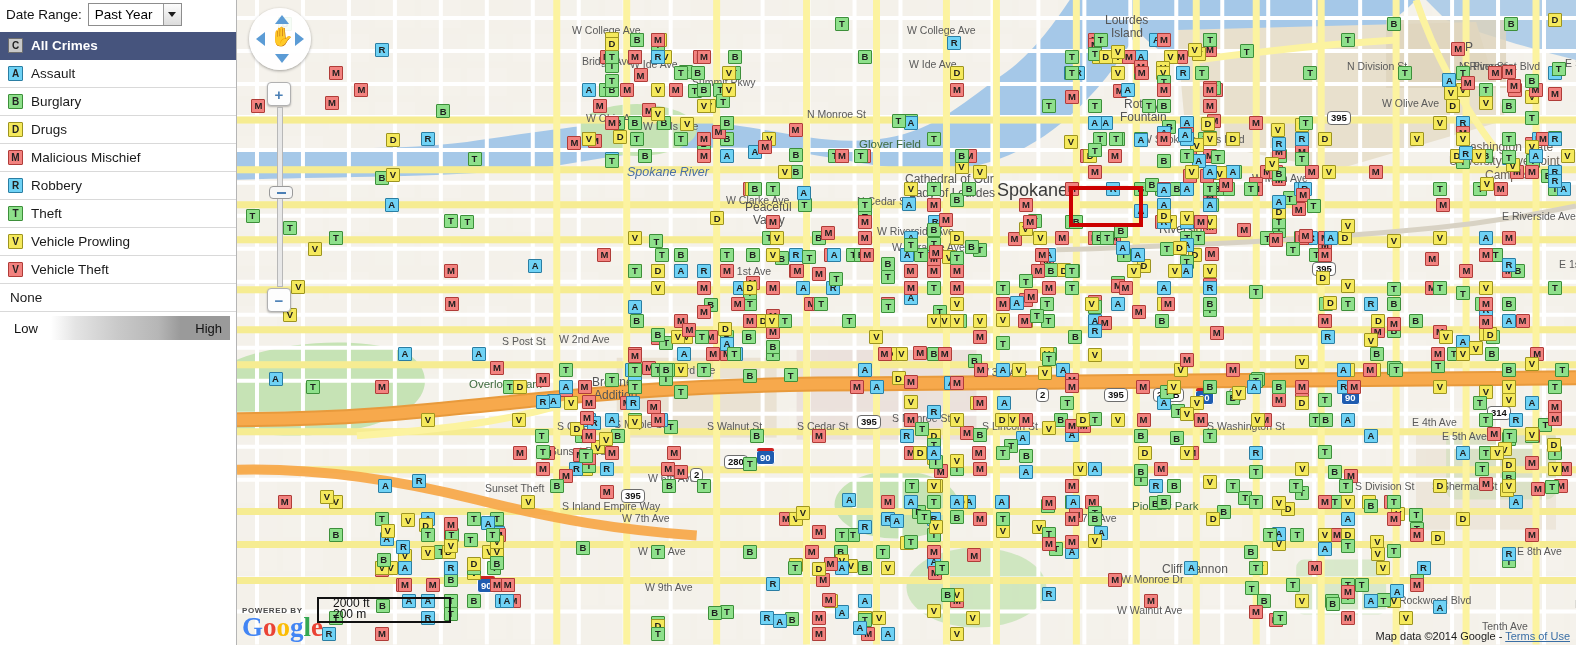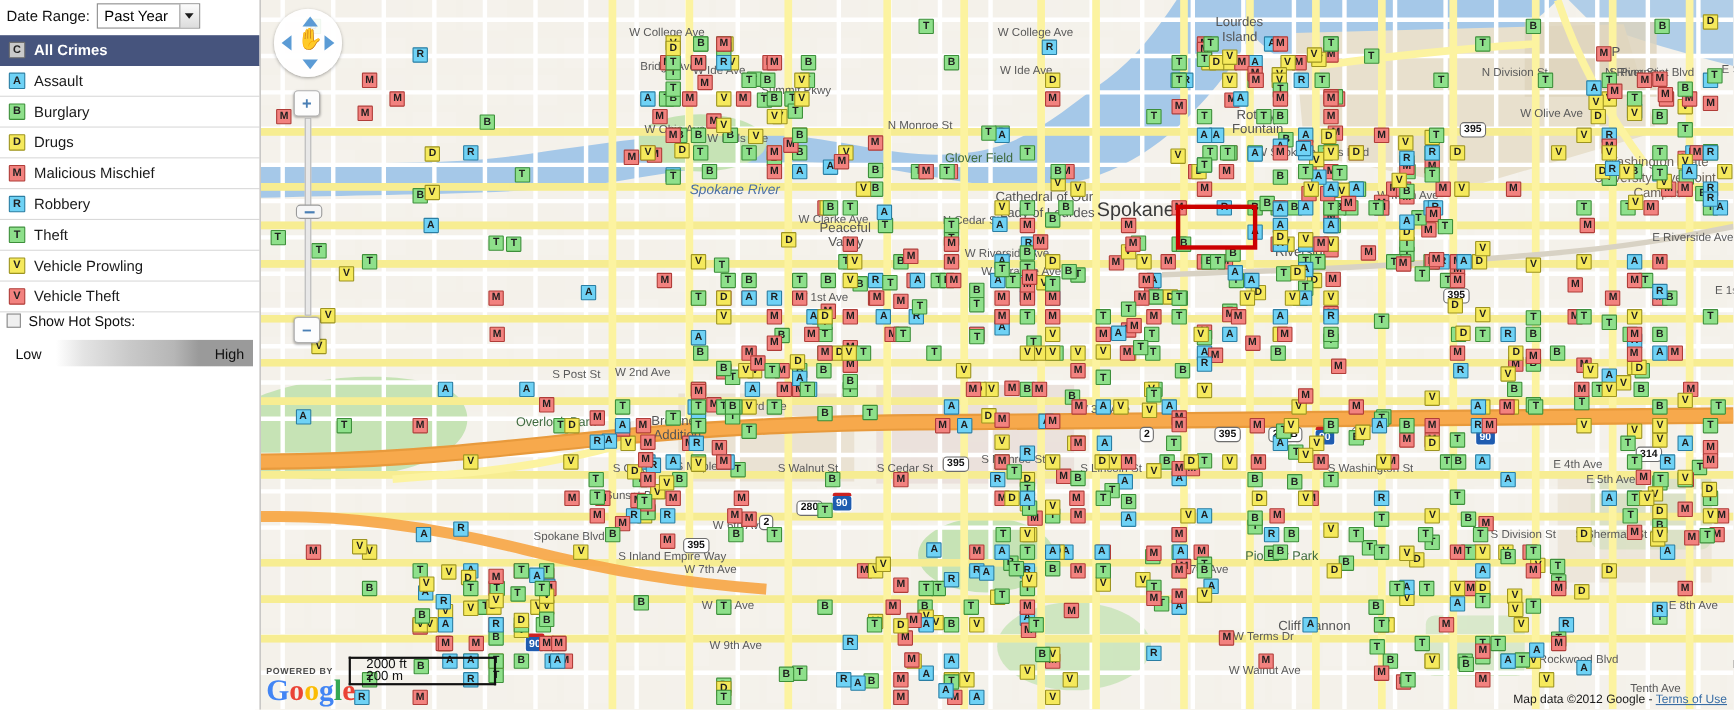--- a/index.html
+++ b/index.html
@@ -213,28 +213,27 @@
           <span>Theft</span>
         </li>
         <li>
           <span class="badge" style="background: rgb(245, 233, 92); border: 1px solid rgb(157, 148, 32);">V</span>
           <span>Vehicle Prowling</span>
         </li>
         <li>
           <span class="badge" style="background: rgb(242, 130, 127); border: 1px solid rgb(176, 60, 56);">V</span>
           <span>Vehicle Theft</span>
         </li>
+        <li class=" none-row">
+          <span>None</span>
+        </li>
       </ul>
 
 
 
-    <div class="hotspot-row">
-      <span class="cb"></span>
-      <span>Show Hot Spots:</span>
-    </div>
 
     <div class="gradient-wrap">
       <div class="gradient-bar">
         <span>Low</span>
         <span>High</span>
       </div>
     </div>
   </div>
 
   <div id="map">
@@ -953,21 +952,21 @@
         <div class="mtxt " style="left: 487px; top: 265px;">W 1st Ave</div>
         <div class="mtxt " style="left: 322px; top: 333px;">W 2nd Ave</div>
         <div class="mtxt " style="left: 430px; top: 364px;">W 3rd Ave</div>
         <div class="mtxt " style="left: 742px; top: 366px;">W 3rd Ave</div>
         <div class="mtxt " style="left: 411px; top: 472px;">W 6th Ave</div>
         <div class="mtxt " style="left: 385px; top: 512px;">W 7th Ave</div>
         <div class="mtxt " style="left: 832px; top: 512px;">W 7th Ave</div>
         <div class="mtxt " style="left: 401px; top: 545px;">W 8th Ave</div>
         <div class="mtxt " style="left: 408px; top: 581px;">W 9th Ave</div>
         <div class="mtxt " style="left: 880px; top: 604px;">W Walnut Ave</div>
-        <div class="mtxt " style="left: 884px; top: 573px;">W Terms Dr</div>
+        <div class="mtxt " style="left: 884px; top: 573px;">W Monroe Dr</div>
         <div class="mtxt " style="left: 1322px; top: 258px;">E 1st Ave</div>
         <div class="mtxt " style="left: 1175px; top: 416px;">E 4th Ave</div>
         <div class="mtxt " style="left: 1205px; top: 430px;">E 5th Ave</div>
         <div class="mtxt " style="left: 1280px; top: 545px;">E 8th Ave</div>
         <div class="mtxt " style="left: 1338px; top: 598px;">E 9th Ave</div>
         <div class="mtxt " style="left: 1265px; top: 210px;">E Riverside Ave</div>
         <div class="mtxt " style="left: 1222px; top: 60px;">N Riverpoint Blvd</div>
         <div class="mtxt " style="left: 1328px; top: 57px;">E Spokane Falls Blvd</div>
         <div class="mtxt " style="left: 905px; top: 133px;">W Spokane Falls Blvd</div>
         <div class="mtxt " style="left: 1015px; top: 172px;">W Main Ave</div>
@@ -982,21 +981,21 @@
         <div class="mtxt " style="left: 377px; top: 418px;">S Maple St</div>
         <div class="mtxt " style="left: 470px; top: 420px;">S Walnut St</div>
         <div class="mtxt " style="left: 560px; top: 420px;">S Cedar St</div>
         <div class="mtxt " style="left: 655px; top: 412px;">S Monroe St</div>
         <div class="mtxt " style="left: 745px; top: 420px;">S Lincoln St</div>
         <div class="mtxt " style="left: 970px; top: 420px;">S Washington St</div>
         <div class="mtxt " style="left: 1118px; top: 480px;">S Division St</div>
         <div class="mtxt " style="left: 1226px; top: 60px;">S Pine St</div>
         <div class="mtxt " style="left: 1195px; top: 480px;">S Sherman St</div>
         <div class="mtxt " style="left: 300px; top: 445px;">W Sunset Blvd</div>
-        <div class="mtxt " style="left: 248px; top: 482px;">Spokane Blvd</div>
+        <div class="mtxt " style="left: 248px; top: 482px;">Sunset Theft</div>
         <div class="mtxt " style="left: 325px; top: 500px;">S Inland Empire Way</div>
         <div class="mtxt " style="left: 1152px; top: 594px;">E Rockwood Blvd</div>
         <div class="mtxt " style="left: 1245px; top: 620px;">Tenth Ave</div>
         <div class="mtxt " style="left: 1145px; top: 97px;">W Olive Ave</div>
         <div class="mtxt place" style="left: 1228px; top: 40px;">P</div>
       </div>
     <div id="shields-layer">
         <div class="shield" style="left: 799px; top: 388px;">2</div>
         <div class="shield" style="left: 867px; top: 388px;">395</div>
         <div class="shield" style="left: 916px; top: 388px;">280B</div>
@@ -2185,17 +2184,17 @@
     </div>
 
     <div id="gwm">
       <div class="powered">POWERED BY</div>
       <div class="glogo">
         <span class="g1">G</span><span class="g2">o</span><span class="g3">o</span><span class="g4">g</span><span class="g5">l</span><span class="g6">e</span>
       </div>
     </div>
 
     <div id="attrib">
-      <span>Map data ©2012 Google - </span><a href="#">Terms of Use</a>
+      <span>Map data ©2014 Google - </span><a href="#">Terms of Use</a>
     </div>
 
   </div>
 </div>
 
 </body></html>

